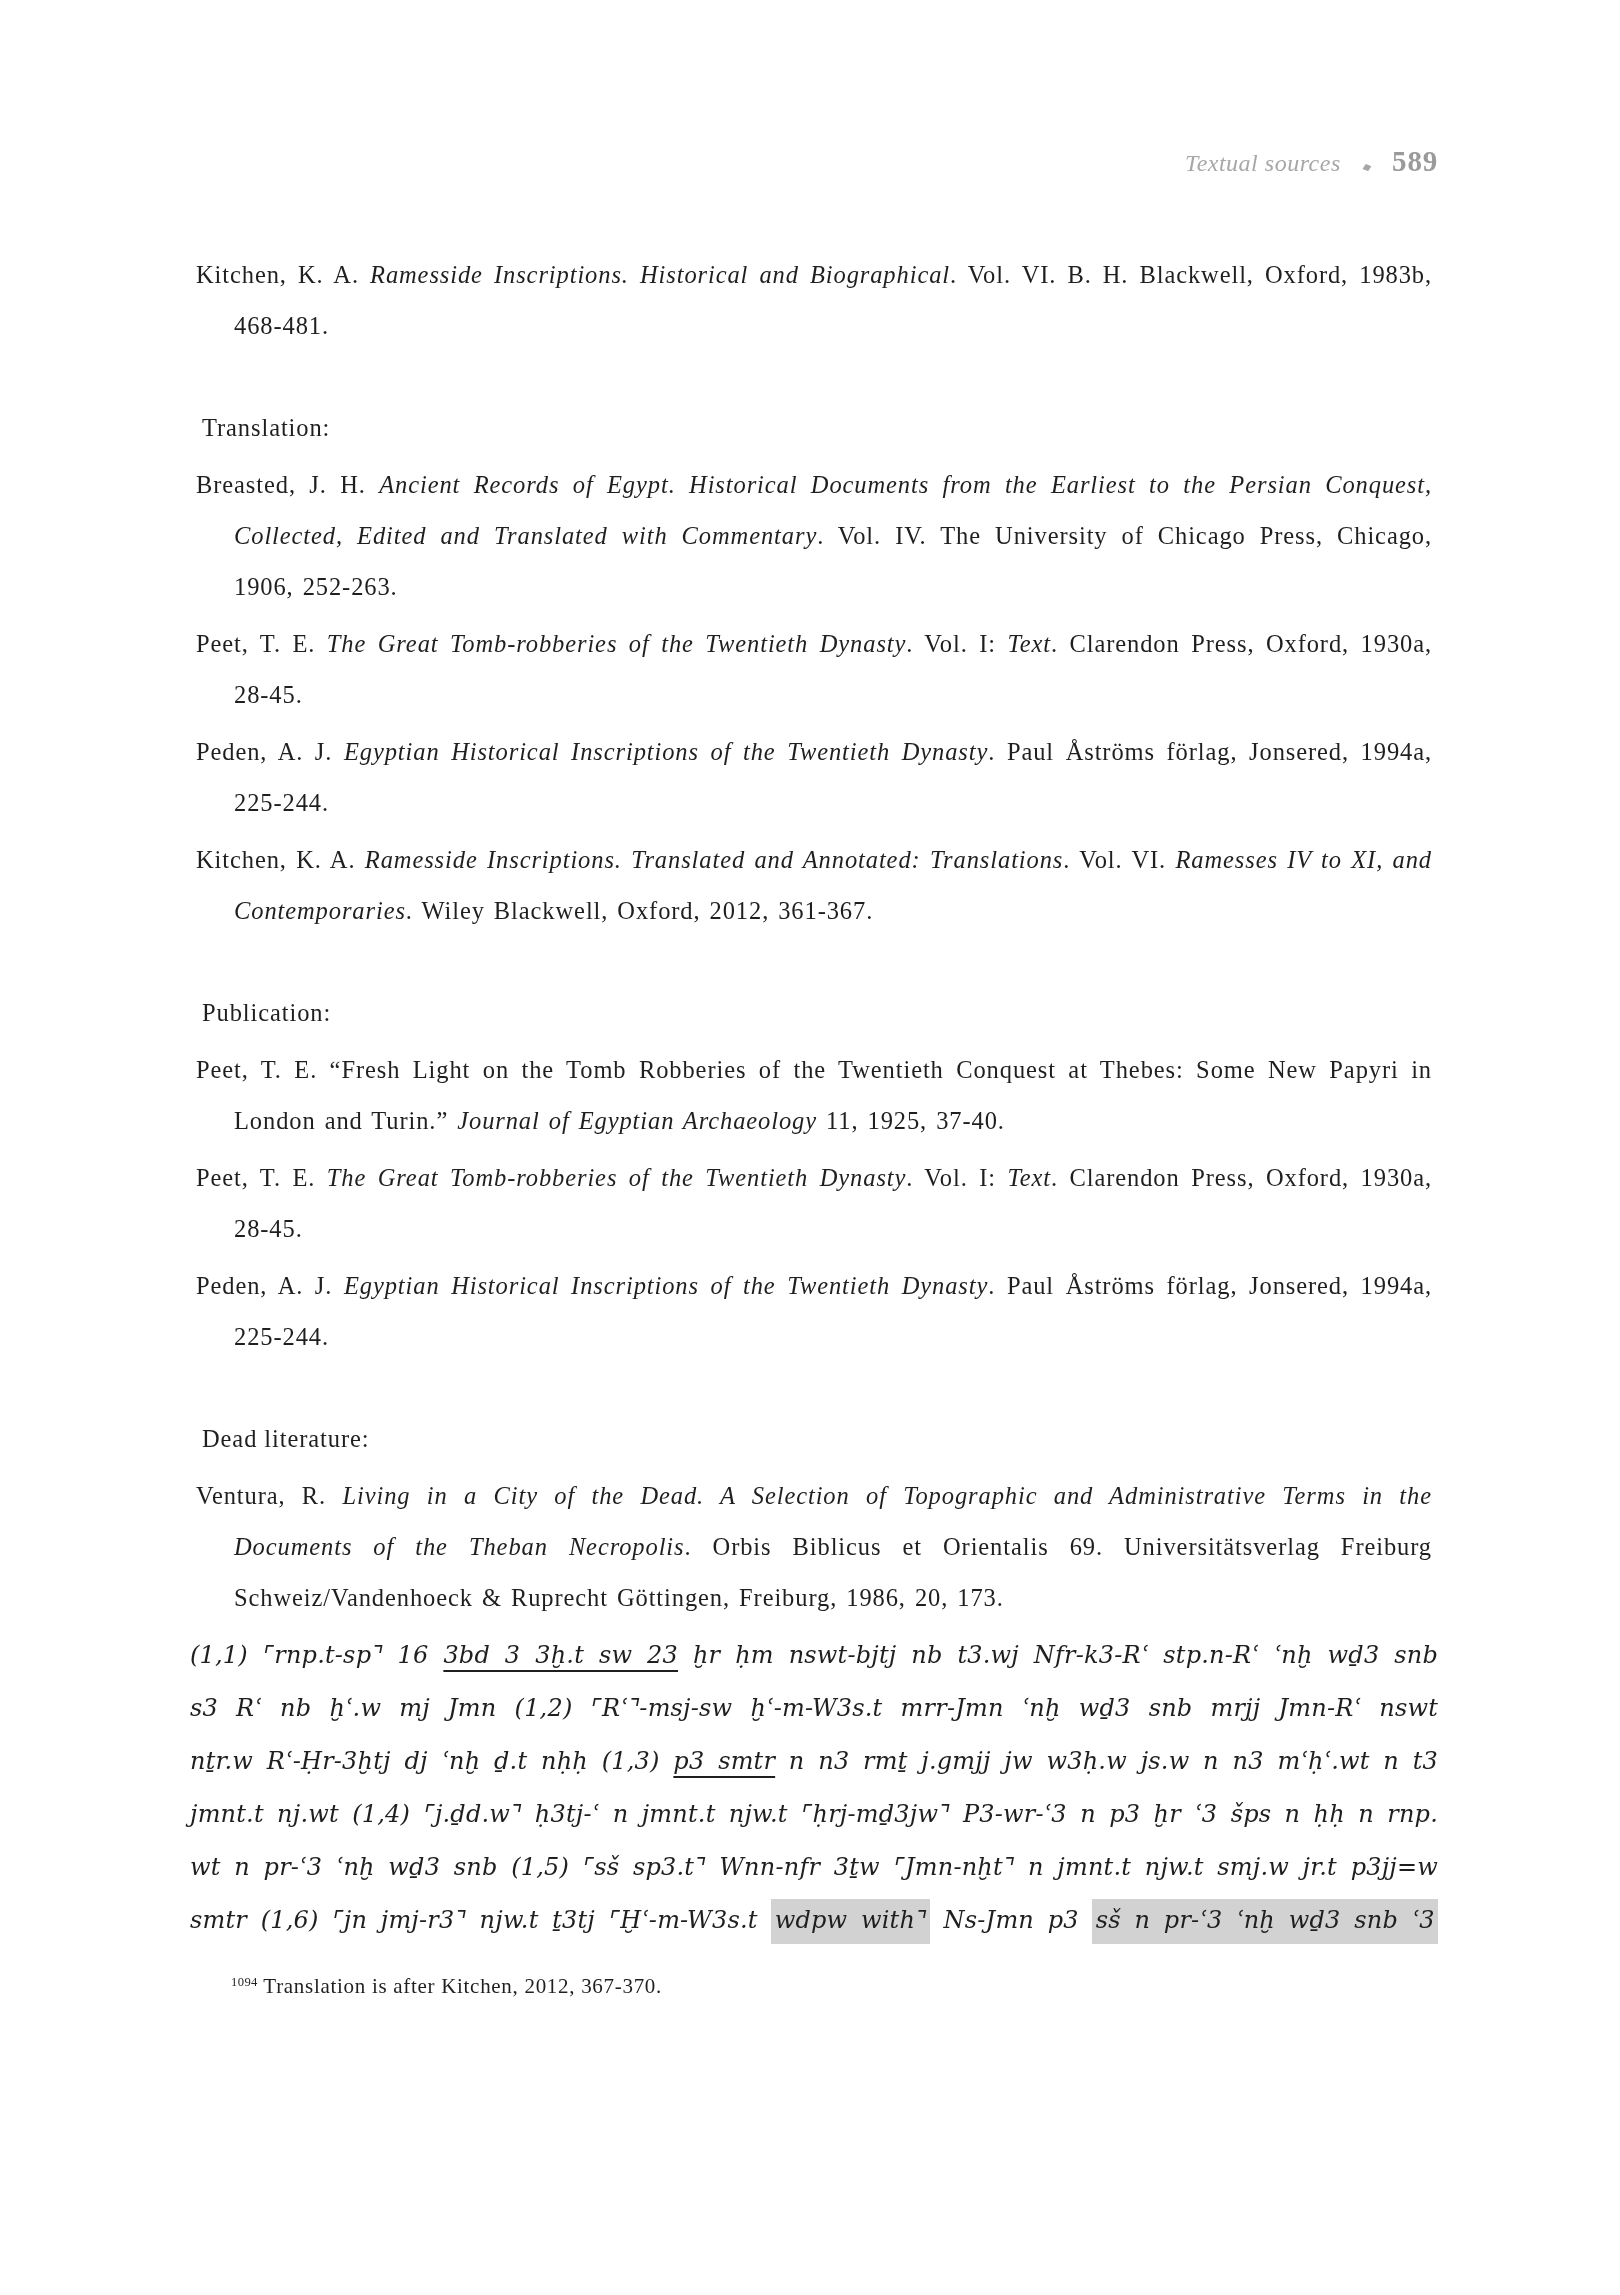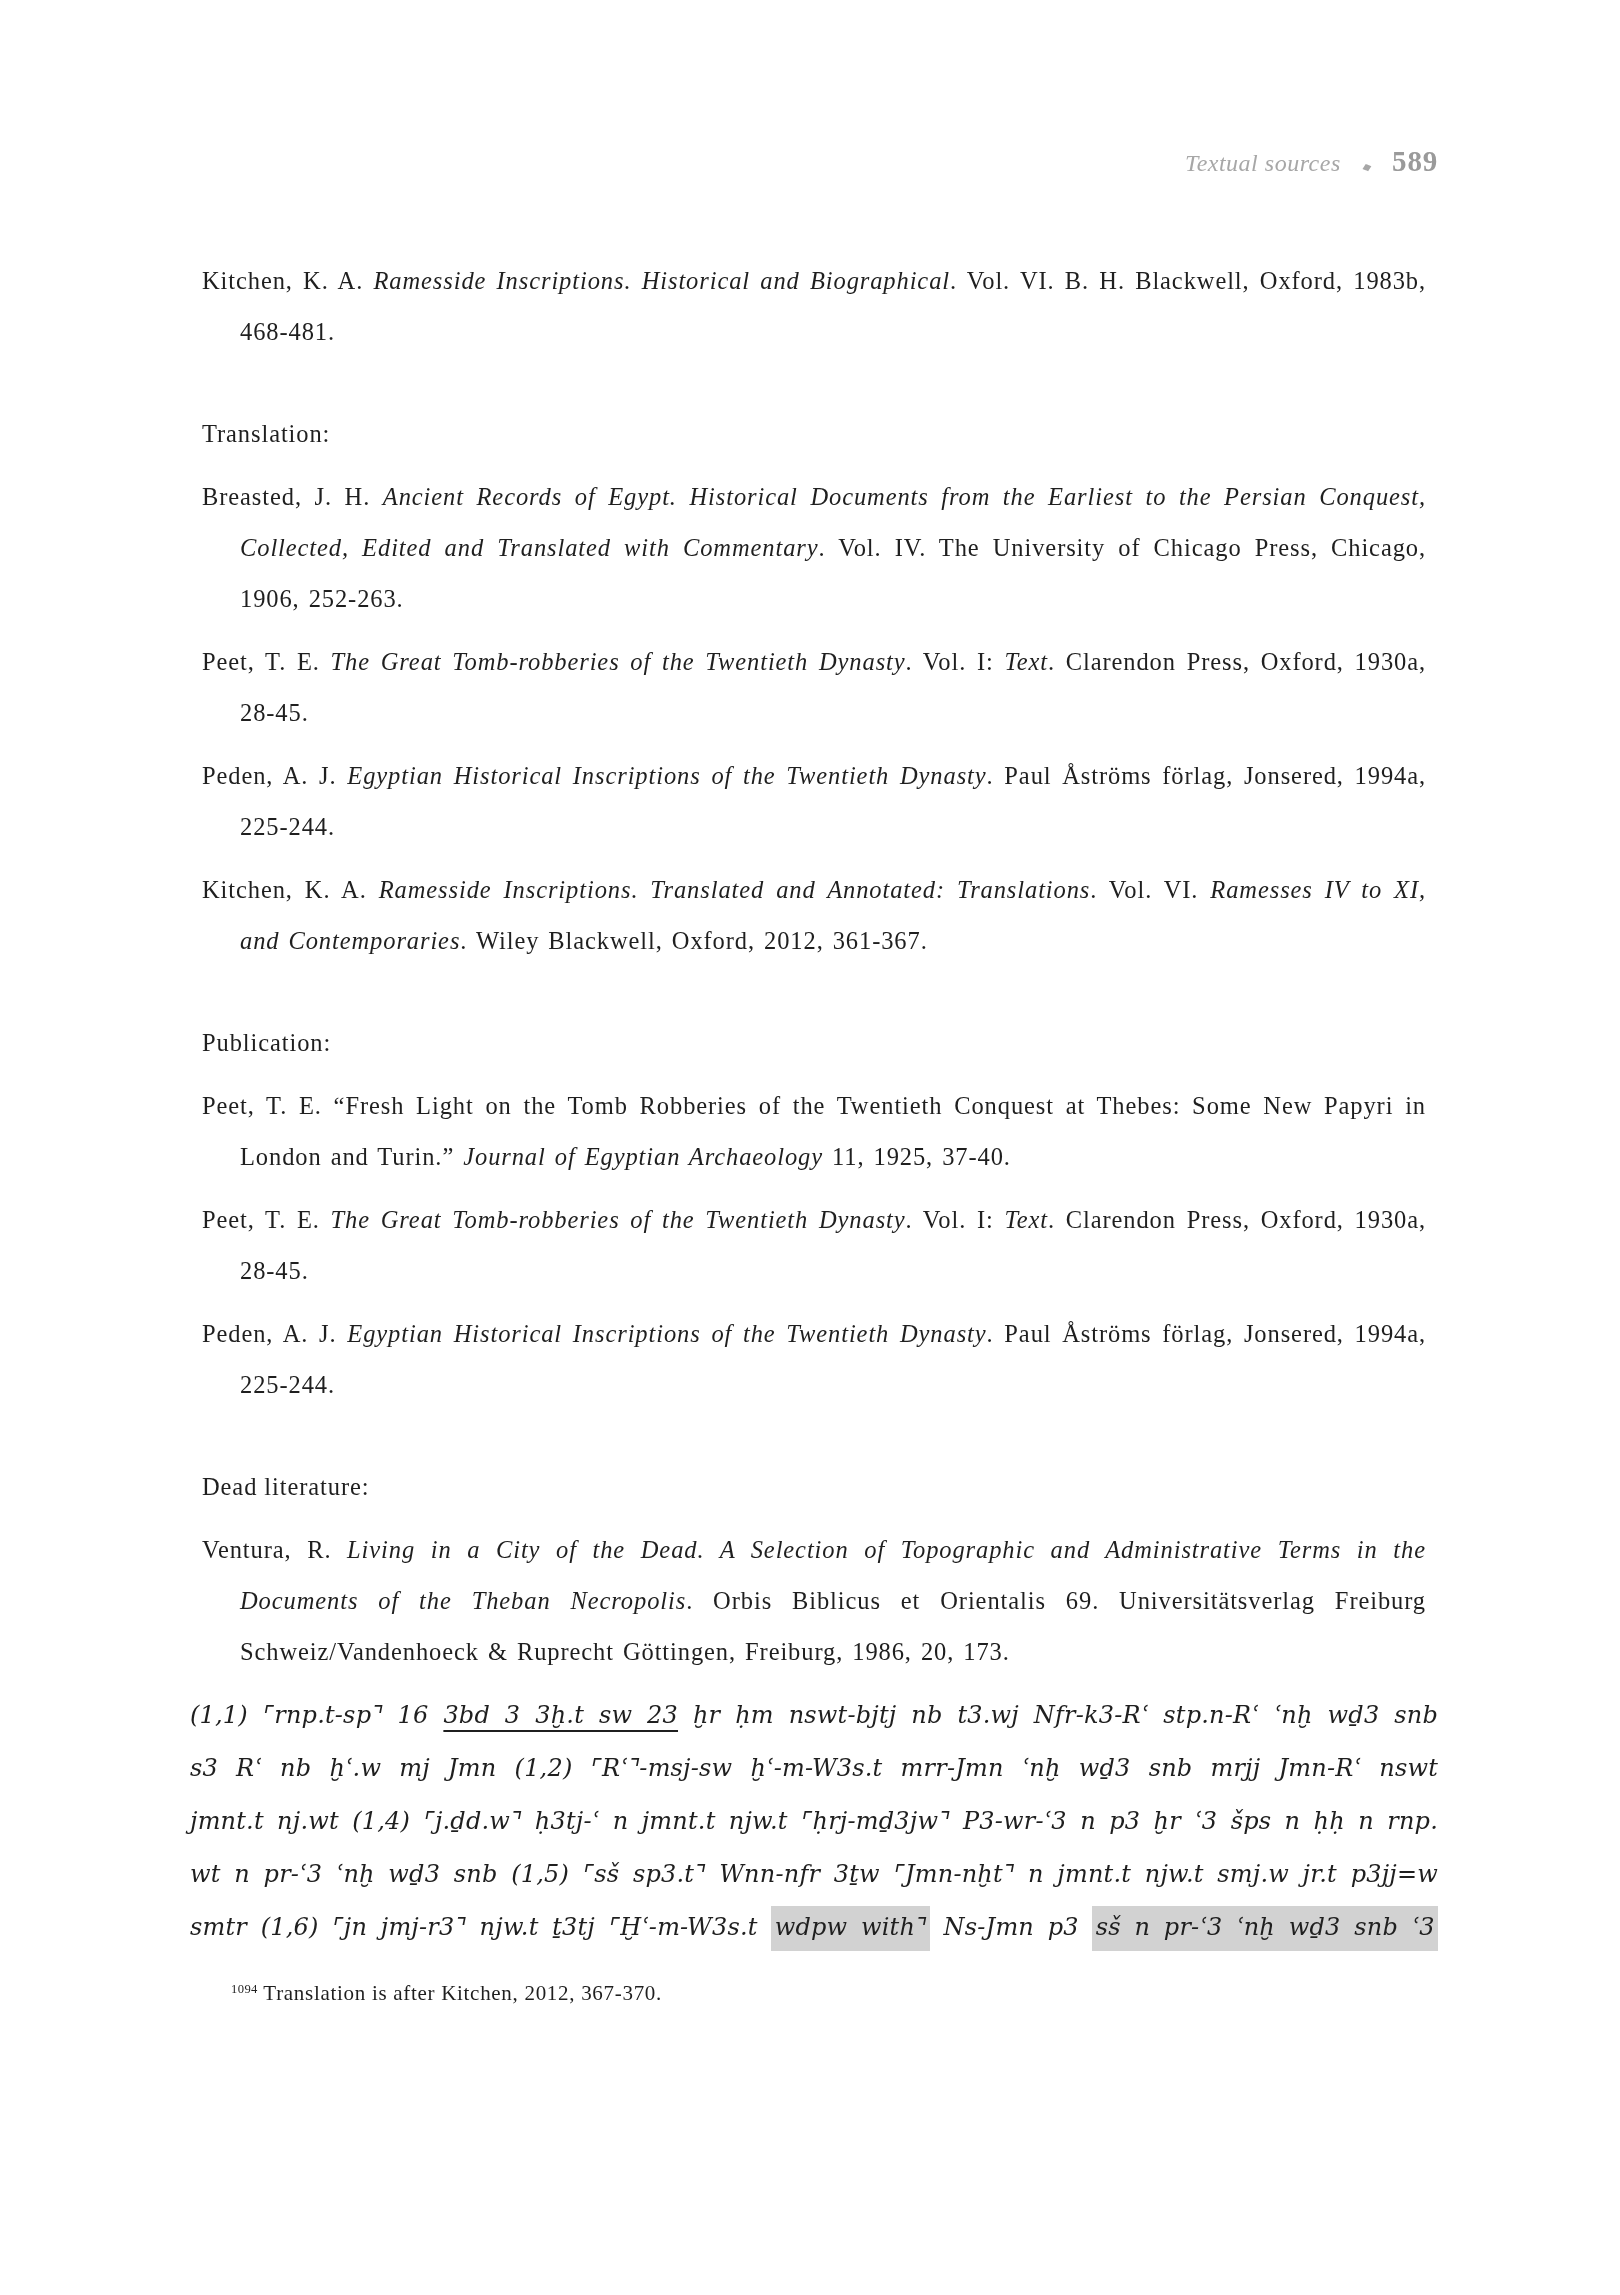--- a/index.html
+++ b/index.html
@@ -40,21 +40,21 @@
     color: var(--pagenum, #9a9a9a);
     letter-spacing: 0.8px;
   }
   .content {
     position: absolute;
     left: 190px;
     top: 243px;
     width: 1248px;
   }
   .entry {
-    margin: 12px;
+    margin: 6px;
     font-size: 24.5px;
     line-height: 51px;
     text-align: justify;
     padding-left: 38px;
     text-indent: -38px;
     letter-spacing: 0.9px;
     word-spacing: 2px;
     hyphens: manual;
   }
   .entry .it { font-style: italic; }
@@ -141,20 +141,21 @@
 
     <p class="label">Dead literature:</p>
     <div>
         <p class="entry"><span>Ventura, R. </span><span class="it">Living in a City of the Dead. A Selection of Topographic and Administrative Terms in the Documents of the Theban Necropolis</span><span>. Orbis Biblicus et Orientalis 69. Universitäts­verlag Freiburg Schweiz/Vandenhoeck &amp; Ruprecht Göttingen, Freiburg, 1986, 20, 173.</span></p>
       </div>
 
 
     <div class="translit">
         <div class="tl"><span>(1,1) ⌜rnp.t-sp⌝ 16 </span><span class="ul">3bd 3 3ḫ.t sw 23</span><span> ḫr ḥm nswt-bjtj nb t3.wj Nfr-k3-Rʿ stp.n-Rʿ ʿnḫ wḏ3 snb</span></div>
         <div class="tl"><span>s3 Rʿ nb ḫʿ.w mj Jmn (1,2) ⌜Rʿ⌝-msj-sw ḫʿ-m-W3s.t mrr-Jmn ʿnḫ wḏ3 snb mrjj Jmn-Rʿ nswt</span></div>
+        <div class="tl"><span>nṯr.w Rʿ-Ḥr-3ḫtj dj ʿnḫ ḏ.t nḥḥ (1,3) </span><span class="ul">p3 smtr</span><span> n n3 rmṯ j.gmjj jw w3ḥ.w js.w n n3 mʿḥʿ.wt n t3</span></div>
         <div class="tl"><span>jmnt.t nj.wt (1,4) ⌜j.ḏd.w⌝ ḥ3tj-ʿ n jmnt.t njw.t ⌜ḥrj-mḏ3jw⌝ P3-wr-ʿ3 n p3 ḫr ʿ3 šps n ḥḥ n rnp.</span></div>
         <div class="tl"><span>wt n pr-ʿ3 ʿnḫ wḏ3 snb (1,5) ⌜sš sp3.t⌝ Wnn-nfr 3ṯw ⌜Jmn-nḫt⌝ n jmnt.t njw.t smj.w jr.t p3jj=w</span></div>
         <div class="tl"><span>smtr (1,6) ⌜jn jmj-r3⌝ njw.t ṯ3tj ⌜Ḫʿ-m-W3s.t </span><span class="hl">wdpw with⌝</span><span> Ns-Jmn p3 </span><span class="hl">sš n pr-ʿ3 ʿnḫ wḏ3 snb ʿ3</span></div>
       </div>
 
     <p class="footnote"><span class="sup">1094</span><span> Translation is after Kitchen, 2012, 367-370.</span></p>
 
   </div>
 
 </div>

